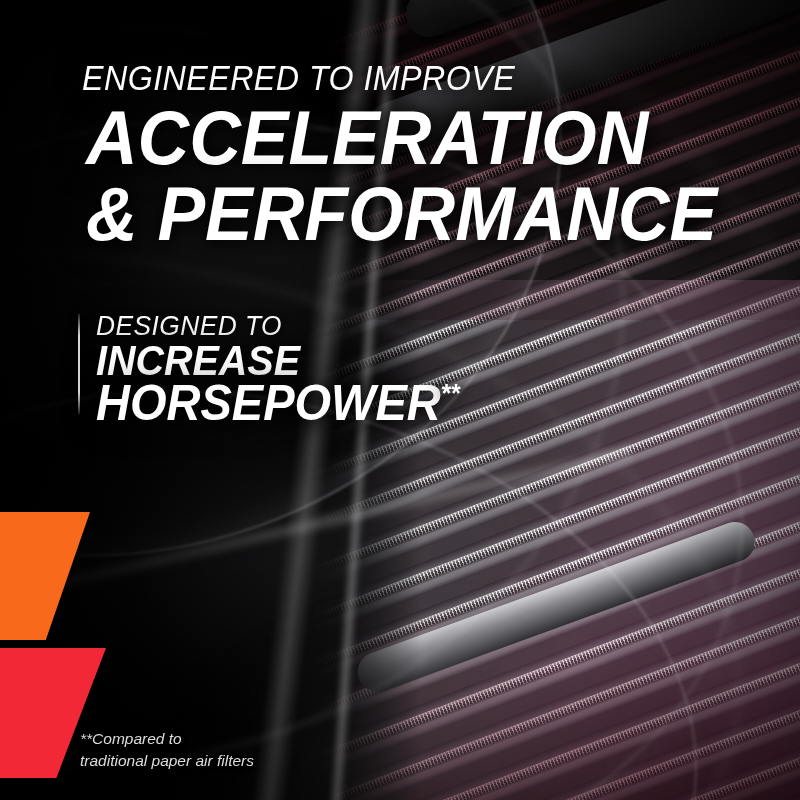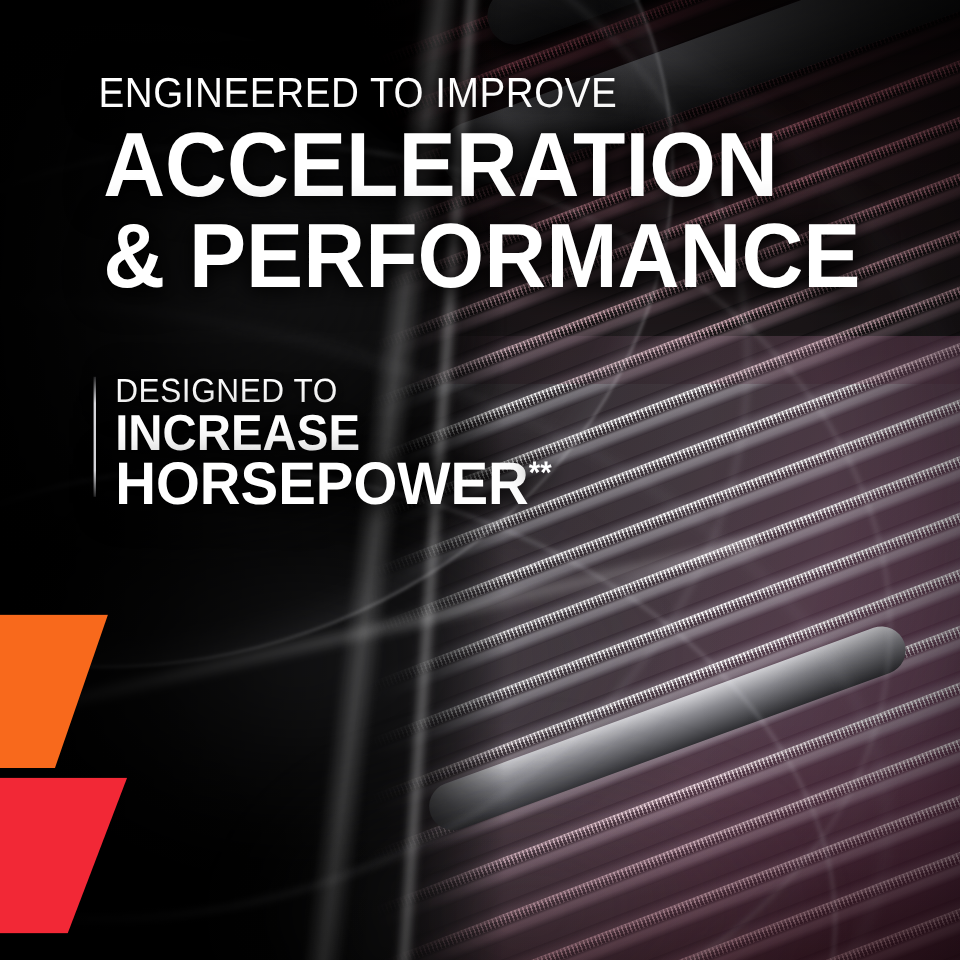--- a/index.html
+++ b/index.html
@@ -196,21 +196,21 @@
     background:#F8691C;
     clip-path:polygon(0% 0%,100% 0%,66% 100%,0% 100%);
   }
   #shape-red{
     position:absolute;left:-40px;top:648px;width:146px;height:130px;
     background:#F22836;
     clip-path:polygon(0% 0%,100% 0%,66% 100%,0% 100%);
   }
 
   
-  #text-layer{position:absolute;inset:0;}
+  #text-layer{position:absolute;inset:0;font-style:italic;}
   .hl-light{
     position:absolute;color:#fff;font-weight:400;
     letter-spacing:.5px;white-space:nowrap;
     text-shadow:0 2px 12px rgba(0,0,0,.95),0 0 30px rgba(0,0,0,.8);
   }
   .hl-bold{
     position:absolute;color:#fff;font-weight:700;
     white-space:nowrap;line-height:1;
     text-shadow:0 3px 16px rgba(0,0,0,.95),0 0 36px rgba(0,0,0,.85);
   }
@@ -408,15 +408,17 @@
     <div class="hl-bold" id="head2">&amp; PERFORMANCE</div>
 
     <div id="divider"></div>
 
     <div class="hl-light" id="sub-kicker">DESIGNED TO</div>
 
     <div class="hl-bold" id="sub1">INCREASE</div>
 
     <div class="hl-bold" id="sub2"><span>HORSEPOWER</span><span class="ast">**</span></div>
 
+    <div id="footnote" style="color: rgb(220, 220, 220);">**Compared to
+traditional paper air filters</div>
   </div>
 
 </div>
 
 </body></html>

